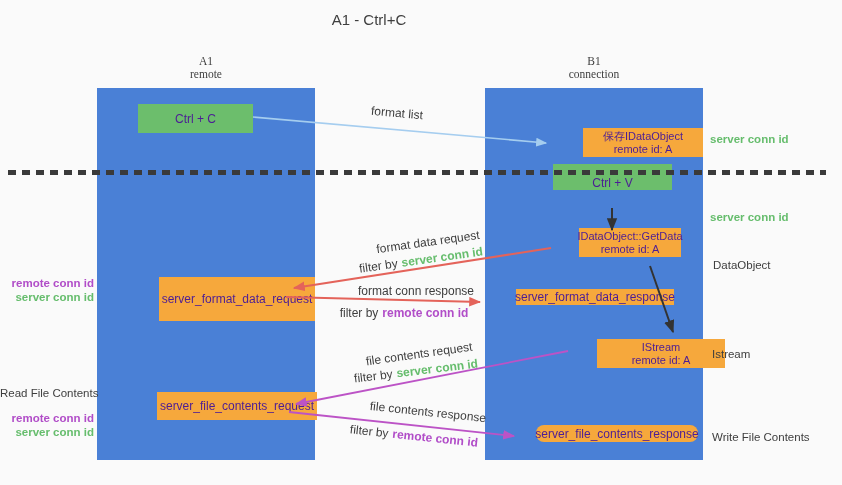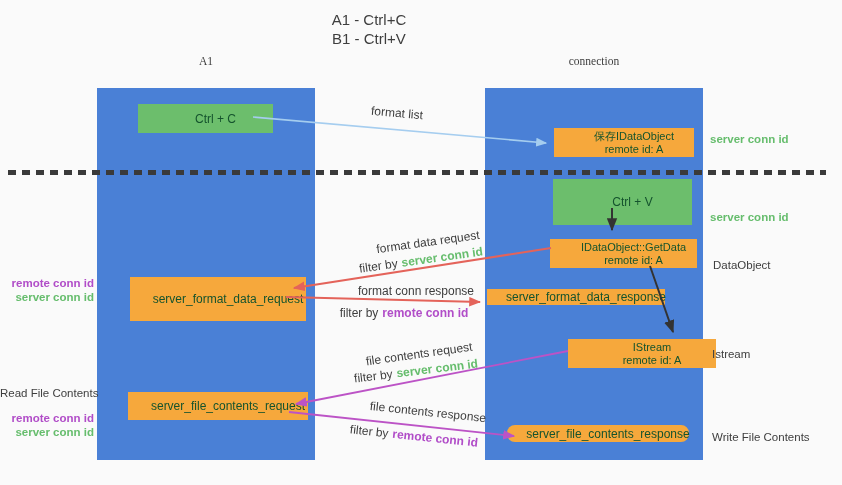--- a/index.html
+++ b/index.html
@@ -20,29 +20,29 @@
   .ll-header.left  { left:97px;  top:55px; }
   .ll-header.right { left:485px; top:55px; }
 
   
   .lifeline { background:#4A80D6; top:88px; width:218px; height:372px; }
   .lifeline.left  { left:97px; }
   .lifeline.right { left:485px; }
 
   
   .node { display:flex; align-items:center; justify-content:center;
-          color:#14532d; text-align:center; z-index:2;padding-left:20px; }
+          color:#4c1d95; text-align:center; z-index:2; }
   .node.green  { background:#6CBE6C; font-size:12px; }
-  .node.orange { background:#F6A83C; font-size:12px; }
+  .node.orange { background:#F6A83C; font-size:12px;margin-left:29px; }
   .node.two-line { flex-direction:column; font-size:11px; line-height:13px; }
 
   .ctrl-c      { left:138px; top:104px; width:115px; height:29px; }
   .save-box    { left:554px; top:128px; width:120px; height:29px; }
-  .ctrl-v      { left:553px; top:179px; width:119px; height:46px; }
-  .getdata-box { left:550px; top:239px; width:127px; height:29px; }
+  .ctrl-v      { left:553px; top:164px; width:119px; height:26px;align-items:flex-end; }
+  .getdata-box { left:550px; top:228px; width:102px; height:29px; }
   .istream-box { left:568px; top:339px; width:128px; height:29px; }
   .format-req-box { left:130px; top:277px; width:156px; height:44px; }
   .format-res-box { left:487px; top:289px; width:158px; height:16px; }
   .file-req-box   { left:128px; top:392px; width:160px; height:28px; }
   .file-res-box   { left:507px; top:425px; width:162px; height:17px;border-radius:8px; }
 
   
   .ann { font-size:11.5px; line-height:13px; white-space:nowrap; z-index:2; }
   .ann.bold-green  { color:#66BD6D; font-weight:bold; }
   .ann.bold-purple { color:#B14DC8; font-weight:bold; }
@@ -79,27 +79,28 @@
 
   svg.overlay { position:absolute; left:0; top:0; z-index:3; pointer-events:none; }
 </style>
 </head>
 <body>
 
 <div class="stage">
 
   <div class="abs title">
     <div>A1 - Ctrl+C</div>
-    <div>B1 - Ctrl+V</div>
   </div>
 
   <div class="abs ll-header left">
     <div>A1</div>
+    <div>remote</div>
   </div>
   <div class="abs ll-header right">
+    <div>B1</div>
     <div>connection</div>
   </div>
 
   <div class="abs lifeline left"></div>
   <div class="abs lifeline right"></div>
 
   <div class="abs node green ctrl-c">
     <span>Ctrl + C</span>
   </div>
   <div class="abs node orange two-line save-box">

